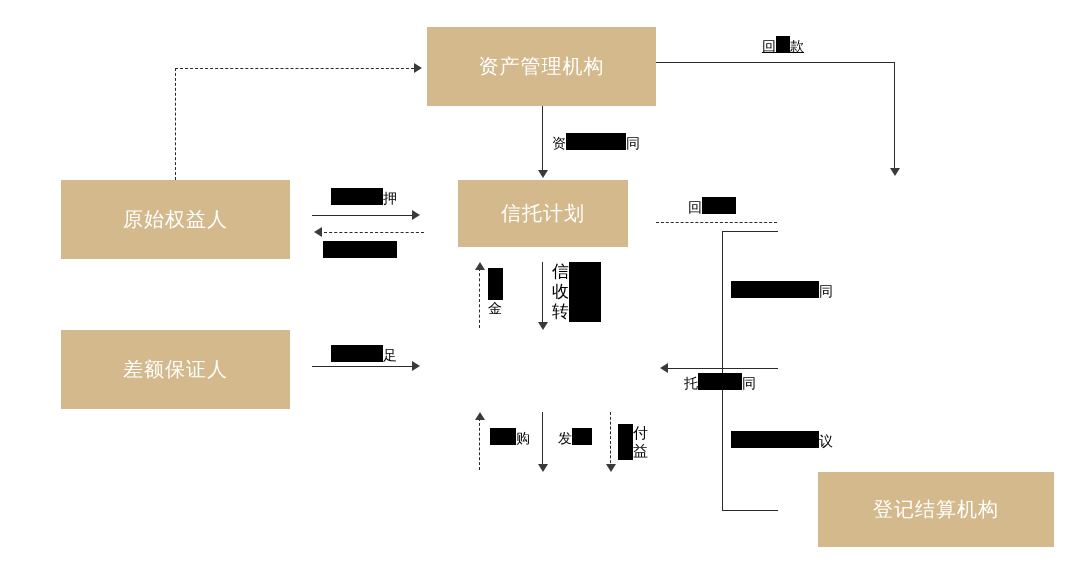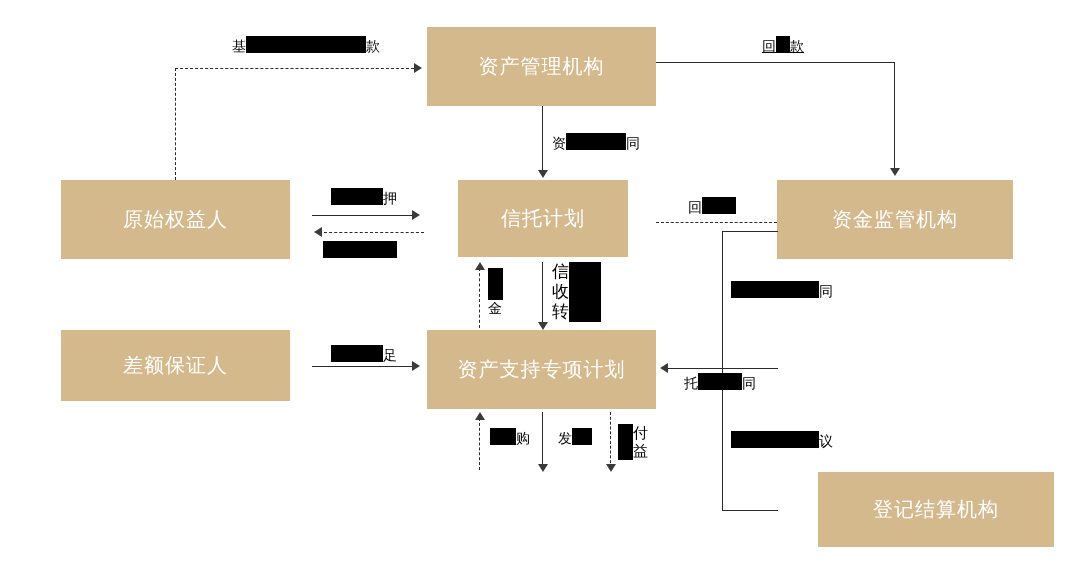--- a/index.html
+++ b/index.html
@@ -53,35 +53,29 @@
 <div id="stage">
 
   <div class="node" style="left:427px;top:27px;width:229px;height:79px;">
     <span>资产管理机构</span>
   </div>
 
   <div class="node" style="left:61px;top:180px;width:229px;height:79px;text-align:center;">
     <span>原始权益人</span>
   </div>
 
-  <div class="node" style="left:458px;top:180px;width:170px;height:77px;">
+  <div class="node" style="left:458px;top:180px;width:170px;height:67px;">
     <span>信托计划</span>
   </div>
 
-  <div class="node" style="left:777px;top:180px;width:236px;height:79px;">
-    <span>资金监管机构</span>
-  </div>
-
-  <div class="node" style="left:61px;top:330px;width:229px;height:71px;">
+
+  <div class="node" style="left:61px;top:330px;width:229px;height:79px;">
     <span>差额保证人</span>
   </div>
 
-  <div class="node" style="left:427px;top:330px;width:229px;height:79px;">
-    <span>资产支持专项计划</span>
-  </div>
 
 
 
   <div class="node" style="left:777px;top:472px;width:236px;height:75px;margin-left:41px;">
     <span>登记结算机构</span>
   </div>
 
   <div class="dv" style="left:175px;top:68px;height:112px;"></div>
   <div class="dh" style="left:175px;top:68px;width:239px;"></div>
   <div class="arr right" style="left:414px;top:63px;"></div>
@@ -120,23 +114,20 @@
 
   <div class="dv" style="left:479px;top:418px;height:52px;"></div>
   <div class="arr up" style="left:475px;top:412px;"></div>
 
   <div class="ln v" style="left:542px;top:412px;height:56px;"></div>
   <div class="arr down" style="left:538px;top:464px;"></div>
 
   <div class="dv" style="left:610px;top:412px;height:56px;"></div>
   <div class="arr down" style="left:606px;top:464px;"></div>
 
-  <div class="lbl" style="left:232px;top:36px;">
-    <span class="vis">基</span><span class="red" style="width:120px;height:17px;"></span><span class="vis">款</span>
-  </div>
 
   <div class="lbl" style="left:762px;top:36px;text-decoration:underline;">
     <span class="vis">回</span><span class="red" style="width:14px;height:17px;"></span><span class="vis">款</span>
   </div>
 
   <div class="lbl" style="left:552px;top:133px;">
     <span class="vis">资</span><span class="red" style="width:60px;height:17px;"></span><span class="vis">同</span>
   </div>
 
   <div class="lbl" style="left:331px;top:188px;">

